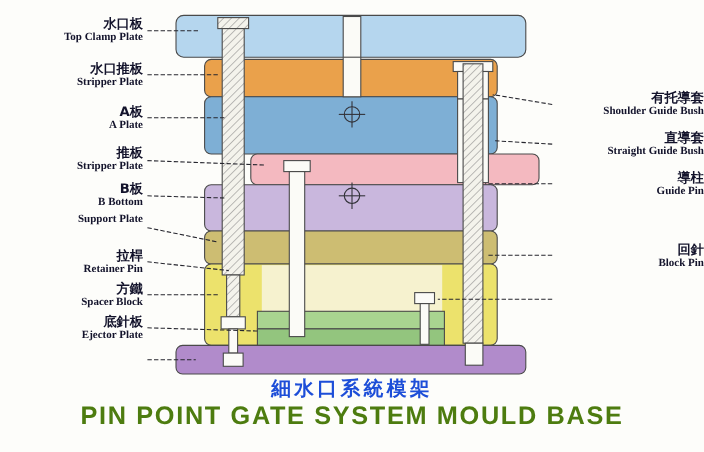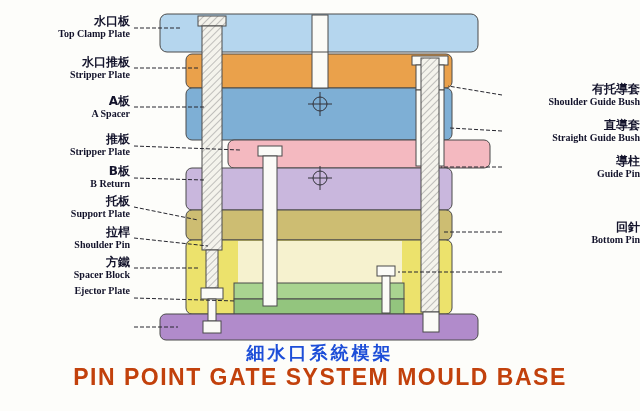--- a/index.html
+++ b/index.html
@@ -8,21 +8,21 @@
   .label{position:absolute;line-height:1.18;color:#13132b;}
   .label .zh{font-family:"DejaVu Sans",sans-serif;font-weight:bold;font-size:12px;}
   .label .en{font-family:"Liberation Serif",serif;font-weight:bold;font-size:10px;}
   .label.left{left:0;width:130px;text-align:right;}
   .label.right{left:504px;width:136px;text-align:right;}
   .title-zh{position:absolute;top:341px;left:0;width:640px;text-align:center;
             font-family:"DejaVu Sans",sans-serif;font-weight:bold;font-size:18px;
             letter-spacing:3px;color:#1d4ed8;}
   .title-en{position:absolute;top:364px;left:0;width:640px;text-align:center;
             font-family:"Liberation Sans",sans-serif;font-weight:bold;font-size:23px;
-            letter-spacing:1.5px;color:#c2410c;}
+            letter-spacing:1.5px;color:#4d7c0f;}
   svg{position:absolute;top:0;left:0;}
 </style>
 </head>
 <body>
 
 <div id="page">
 
   <svg width="640" height="411" viewBox="0 0 640 411">
     <defs>
       <pattern id="hatch" patternUnits="userSpaceOnUse" width="5" height="5" patternTransform="rotate(45)">
@@ -101,59 +101,59 @@
   <div class="label left" style="top:14px">
     <div class="zh">水口板</div>
     <div class="en">Top Clamp Plate</div>
   </div>
   <div class="label left" style="top:55px">
     <div class="zh">水口推板</div>
     <div class="en">Stripper Plate</div>
   </div>
   <div class="label left" style="top:94px">
     <div class="zh">A板</div>
-    <div class="en">A Spacer</div>
+    <div class="en">A Plate</div>
   </div>
   <div class="label left" style="top:132px">
     <div class="zh">推板</div>
     <div class="en">Stripper Plate</div>
   </div>
   <div class="label left" style="top:164px">
     <div class="zh">B板</div>
-    <div class="en">B Return</div>
+    <div class="en">B Bottom</div>
   </div>
   <div class="label left" style="top:194px">
-    <div class="zh">托板</div>
     <div class="en">Support Plate</div>
   </div>
   <div class="label left" style="top:225px">
     <div class="zh">拉桿</div>
-    <div class="en">Shoulder Pin</div>
+    <div class="en">Retainer Pin</div>
   </div>
   <div class="label left" style="top:255px">
     <div class="zh">方鐵</div>
     <div class="en">Spacer Block</div>
   </div>
   <div class="label left" style="top:285px">
+    <div class="zh">底針板</div>
     <div class="en">Ejector Plate</div>
   </div>
 
   <div class="label right" style="top:82px">
     <div class="zh">有托導套</div>
     <div class="en">Shoulder Guide Bush</div>
   </div>
   <div class="label right" style="top:154px">
     <div class="zh">導柱</div>
     <div class="en">Guide Pin</div>
   </div>
   <div class="label right" style="top:118px">
     <div class="zh">直導套</div>
     <div class="en">Straight Guide Bush</div>
   </div>
   <div class="label right" style="top:220px">
     <div class="zh">回針</div>
-    <div class="en">Bottom Pin</div>
+    <div class="en">Block Pin</div>
   </div>
 
   <div class="title-zh">細水口系統模架</div>
   <div class="title-en">PIN POINT GATE SYSTEM MOULD BASE</div>
 
 </div>
 
 </body></html>

